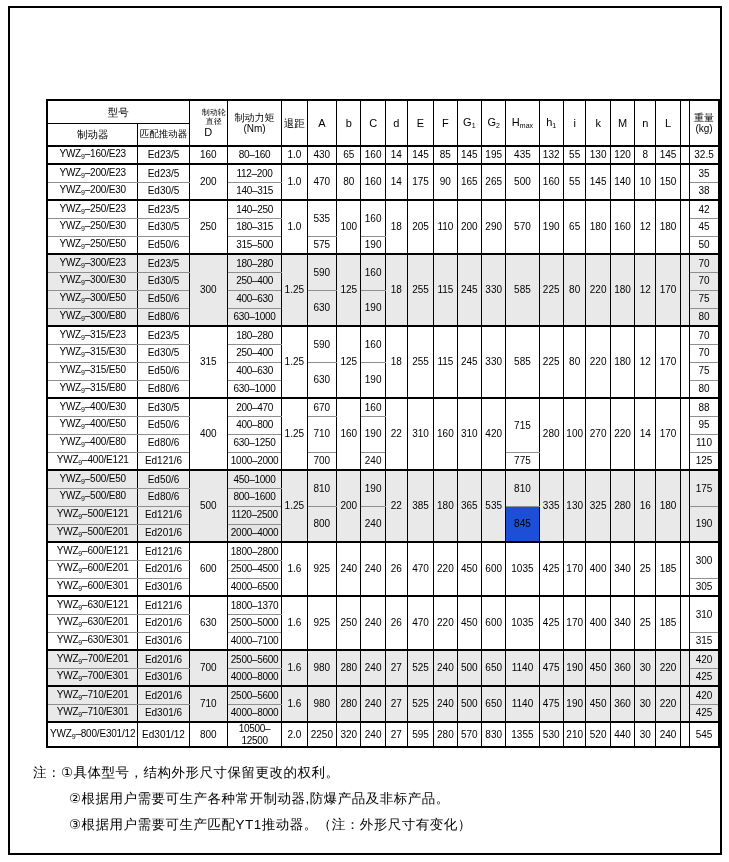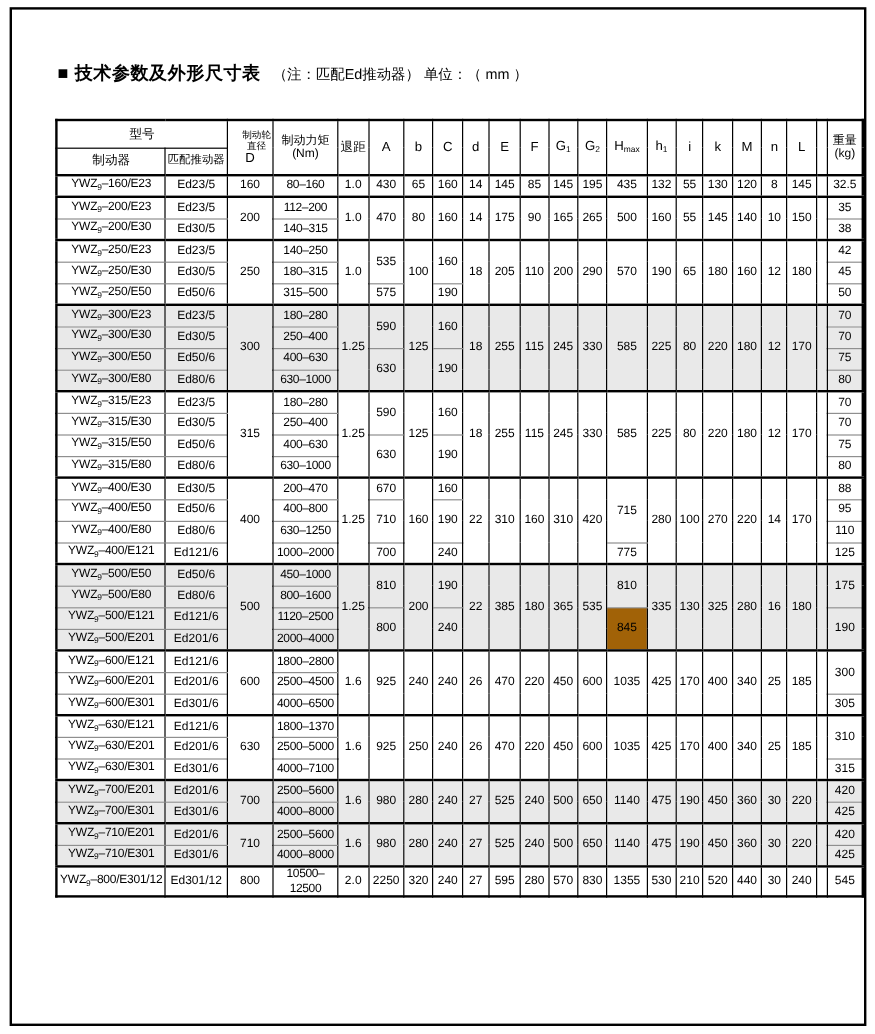--- a/index.html
+++ b/index.html
@@ -27,23 +27,20 @@
   #spec-table tbody td.model-cell { font-size:10px; letter-spacing:-0.2px; }
   #spec-table tbody td.torque-cell { letter-spacing:-0.3px; }
   #spec-table sub { font-size:7px; vertical-align:-2px; }
   .notes { position:absolute; left:23px; top:752px; font-size:13.5px; line-height:26px; letter-spacing:0.5px; }
   .notes .indent { padding-left:36px; }
 </style>
 </head>
 <body>
 
 <div class="frame">
-  <div class="title-row">
-    <span class="title-main"><span>■</span> <span>技术参数及外形尺寸表</span></span><span class="title-note">（注：匹配Ed推动器） 单位：（ mm ）</span>
-  </div>
 
   <table id="spec-table">
       <colgroup>
         <col style="width: 94px;">
         <col style="width: 52px;">
         <col style="width: 40px;">
         <col style="width: 56px;">
         <col style="width: 26px;">
         <col style="width: 30px;">
         <col style="width: 25px;">
@@ -357,21 +354,21 @@
           <td class="model-cell" style="background: rgb(233, 233, 233);">YWZ<sub>9</sub>–500/E80</td>
           <td style="background: rgb(233, 233, 233);">Ed80/6</td>
           <td class="torque-cell" style="background: rgb(233, 233, 233);">800–1600</td>
         </tr>
         <tr class="shaded">
           <td class="model-cell" style="background: rgb(233, 233, 233);">YWZ<sub>9</sub>–500/E121</td>
           <td style="background: rgb(233, 233, 233);">Ed121/6</td>
           <td class="torque-cell" style="background: rgb(233, 233, 233);">1120–2500</td>
           <td rowspan="2" style="background: rgb(233, 233, 233);">800</td>
           <td rowspan="2" style="background: rgb(233, 233, 233);">240</td>
-          <td rowspan="2" style="background: #a16207; text-align: center;">845</td>
+          <td rowspan="2" style="background: #1d4ed8; text-align: center;">845</td>
           <td rowspan="2" style="background: rgb(233, 233, 233);">190</td>
         </tr>
         <tr class="shaded">
           <td class="model-cell" style="background: rgb(233, 233, 233);">YWZ<sub>9</sub>–500/E201</td>
           <td style="background: rgb(233, 233, 233);">Ed201/6</td>
           <td class="torque-cell" style="background: #e5e5e5;">2000–4000</td>
         </tr>
         <tr class="group-start">
           <td class="model-cell">YWZ<sub>9</sub>–600/E121</td>
           <td>Ed121/6</td>
@@ -522,13 +519,18 @@
           <td rowspan="1">520</td>
           <td rowspan="1">440</td>
           <td rowspan="1">30</td>
           <td rowspan="1">240</td>
           <td rowspan="1"></td>
           <td rowspan="1">545</td>
         </tr>
       </tbody>
     </table>
 
+  <div class="notes">
+    <div class="note-line"><span>注：</span><span>①具体型号，结构外形尺寸保留更改的权利。</span></div>
+    <div class="note-line indent">②根据用户需要可生产各种常开制动器,防爆产品及非标产品。</div>
+    <div class="note-line indent">③根据用户需要可生产匹配YT1推动器。（注：外形尺寸有变化）</div>
+  </div>
 </div>
 
 </body></html>

